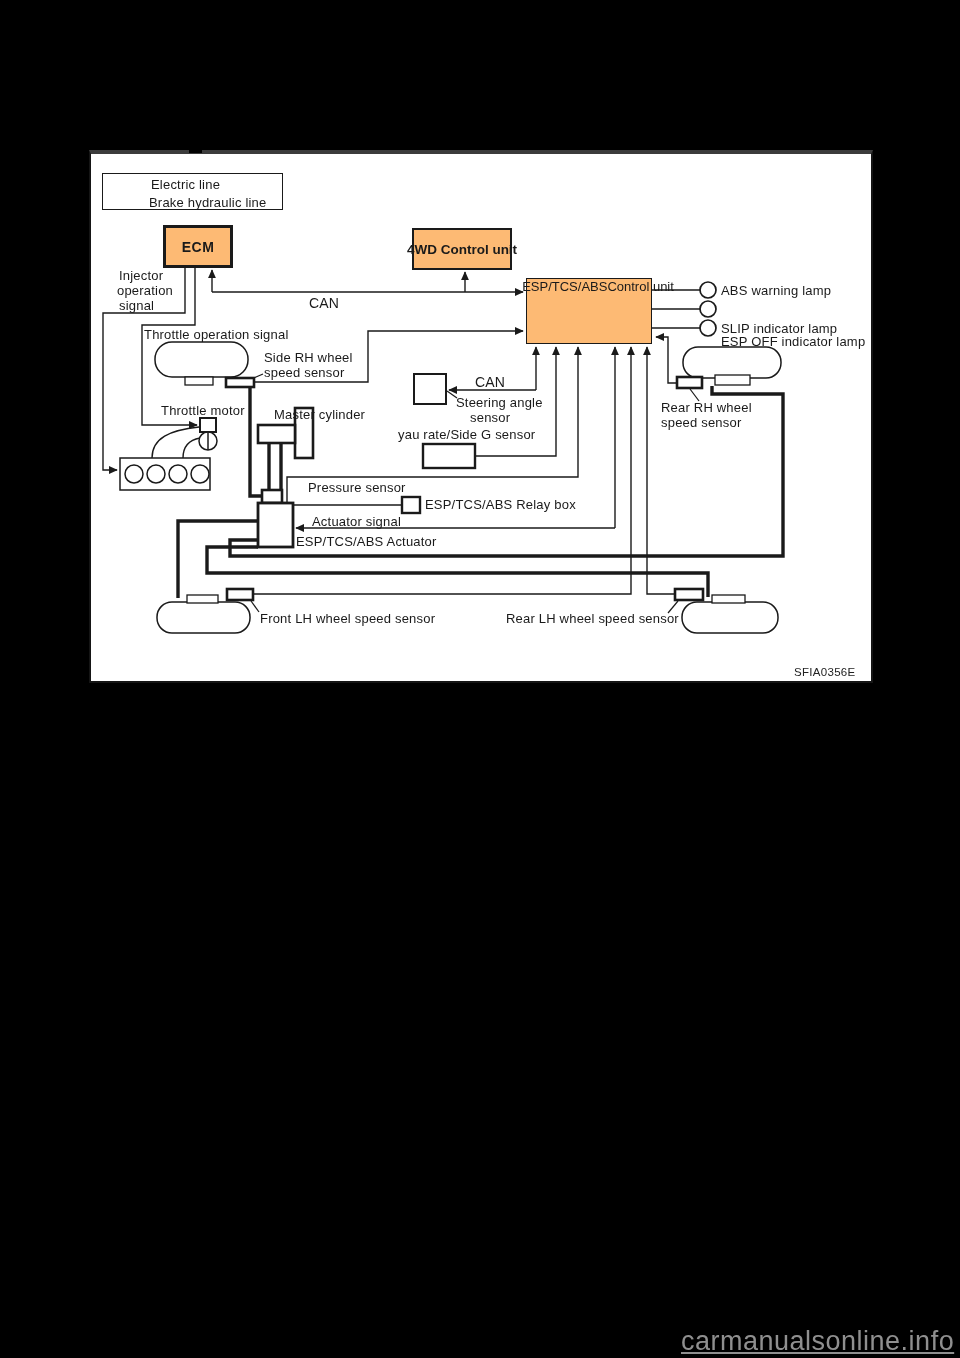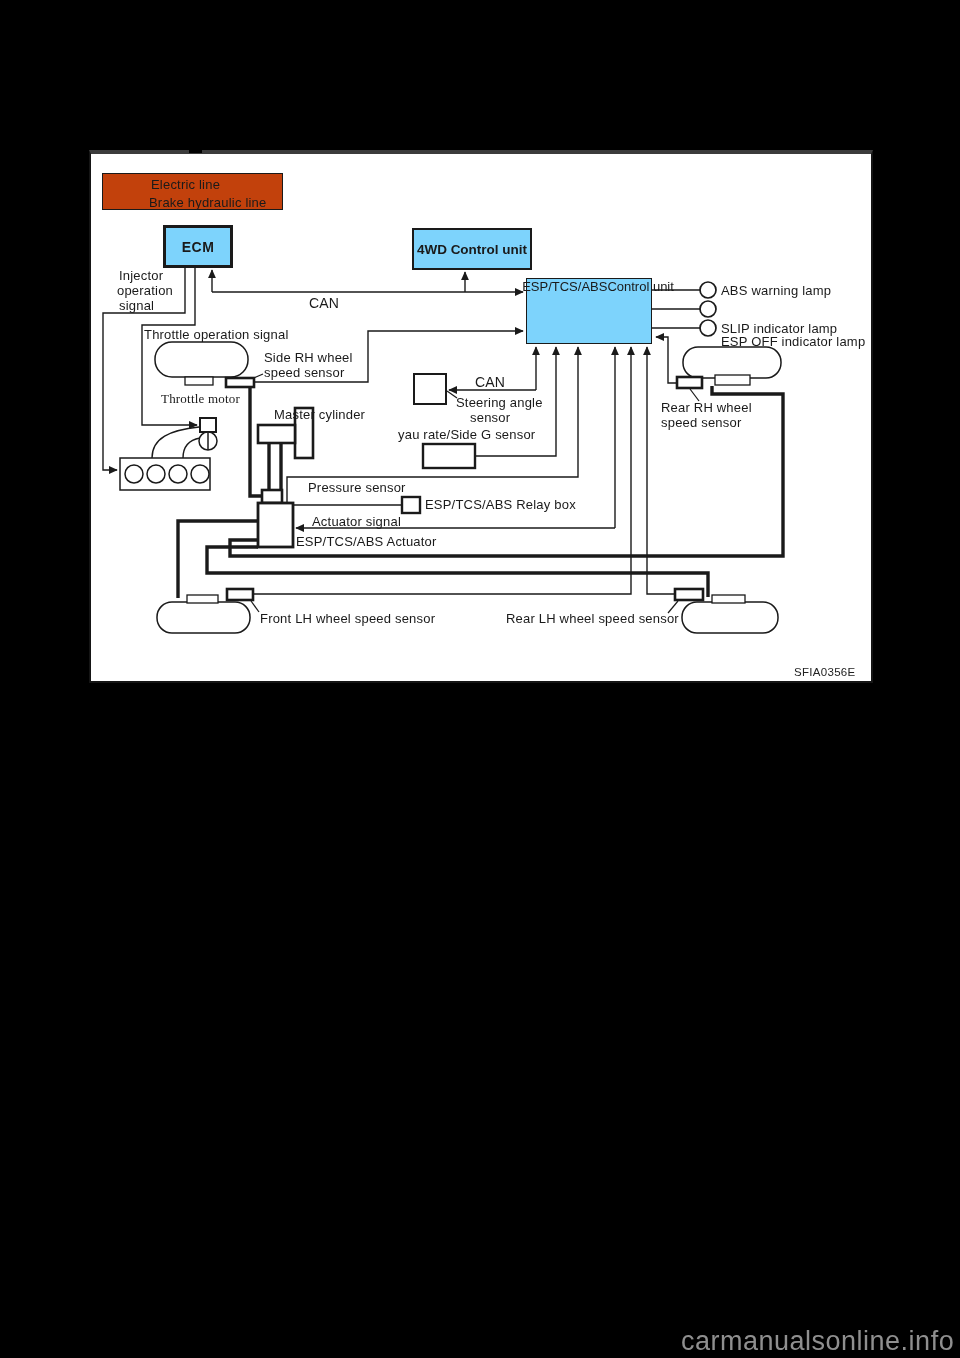--- a/index.html
+++ b/index.html
@@ -14,32 +14,32 @@
     border-right:2px solid #151515;border-bottom:2px solid #151515;
   }
   #notch{position:absolute;left:189px;top:148px;width:13px;height:5px;background:#000;z-index:6;}
   svg.layer{position:absolute;left:0;top:0;z-index:3;}
   .lbl{
     position:absolute;z-index:5;color:#1a1a1a;font-size:13px;line-height:14px;
     white-space:nowrap;letter-spacing:.2px;
   }
   .lbl.bold{font-weight:normal;font-size:14px;}
   .unitbox{
-    position:absolute;z-index:4;box-sizing:border-box;background:#7dd3fc;
+    position:absolute;z-index:4;box-sizing:border-box;background:#fdba74;
     display:flex;align-items:center;justify-content:center;
     color:#1a1a1a;white-space:nowrap;text-align:right;
   }
   #ecm-box{left:163px;top:225px;width:70px;height:43px;border:3px solid #1a1a1a;font-weight:bold;font-size:14px;letter-spacing:.5px;}
-  #awd-box{left:412px;top:228px;width:120px;height:42px;border:2.5px solid #1a1a1a;font-weight:bold;font-size:13.5px;}
+  #awd-box{left:412px;top:228px;width:100px;height:42px;border:2.5px solid #1a1a1a;font-weight:bold;font-size:13.5px;}
   #esp-box{left:526px;top:278px;width:126px;height:66px;border:1.6px solid #1a1a1a;
     flex-direction:row;align-items:flex-start;justify-content:center;
     padding-left:18px;font-size:13px;line-height:16px;}
-  #legend-box{left:102px;top:173px;width:181px;height:37px;border:1.5px solid #1a1a1a;position:absolute;z-index:4;background:#c2410c;box-sizing:border-box;}
+  #legend-box{left:102px;top:173px;width:181px;height:37px;border:1.5px solid #1a1a1a;position:absolute;z-index:4;background:#ffffff;box-sizing:border-box;}
   #figure-id{position:absolute;left:794px;top:666px;z-index:5;font-size:11.5px;color:#222;letter-spacing:.3px;}
-  #watermark{position:absolute;left:681px;top:1326px;z-index:2;font-size:27px;color:#8f8f8f;letter-spacing:.5px;}
+  #watermark{position:absolute;left:681px;top:1326px;z-index:2;font-size:27px;color:#8f8f8f;letter-spacing:.5px;text-decoration:underline;}
 </style>
 </head>
 <body>
 
 <div id="panel"></div>
 <div id="notch"></div>
 
 <svg class="layer" width="960" height="1358" viewBox="0 0 960 1358">
   <defs>
     <marker id="arr" markerUnits="userSpaceOnUse" markerWidth="10" markerHeight="9" refX="8.2" refY="4" orient="auto">
@@ -215,21 +215,21 @@
 <div class="lbl" style="left:117px;top:284px;">operation</div>
 <div class="lbl" style="left:119px;top:299px;">signal</div>
 
 <div class="lbl bold" style="left:309px;top:296px;">CAN</div>
 <div class="lbl" style="left:144px;top:328px;">Throttle operation signal</div>
 
 <div class="lbl" style="left:264px;top:351px;">Side RH wheel</div>
 <div class="lbl" style="left:264px;top:366px;">speed sensor</div>
 
 <div class="lbl" style="left:262px;top:408px;margin-left:12px;">Master cylinder</div>
-<div class="lbl" style="left:161px;top:392px;font-family:Liberation Serif, serif;">Throttle motor</div>
+<div class="lbl" style="left:161px;top:404px;">Throttle motor</div>
 
 <div class="lbl bold" style="left:475px;top:375px;">CAN</div>
 <div class="lbl" style="left:456px;top:396px;">Steering angle</div>
 <div class="lbl" style="left:470px;top:411px;">sensor</div>
 
 <div class="lbl" style="left:398px;top:428px;">yau rate/Side G sensor</div>
 <div class="lbl" style="left:308px;top:481px;">Pressure sensor</div>
 <div class="lbl" style="left:425px;top:498px;text-align:right;">ESP/TCS/ABS Relay box</div>
 <div class="lbl" style="left:312px;top:515px;">Actuator signal</div>
 <div class="lbl" style="left:296px;top:535px;">ESP/TCS/ABS Actuator</div>

